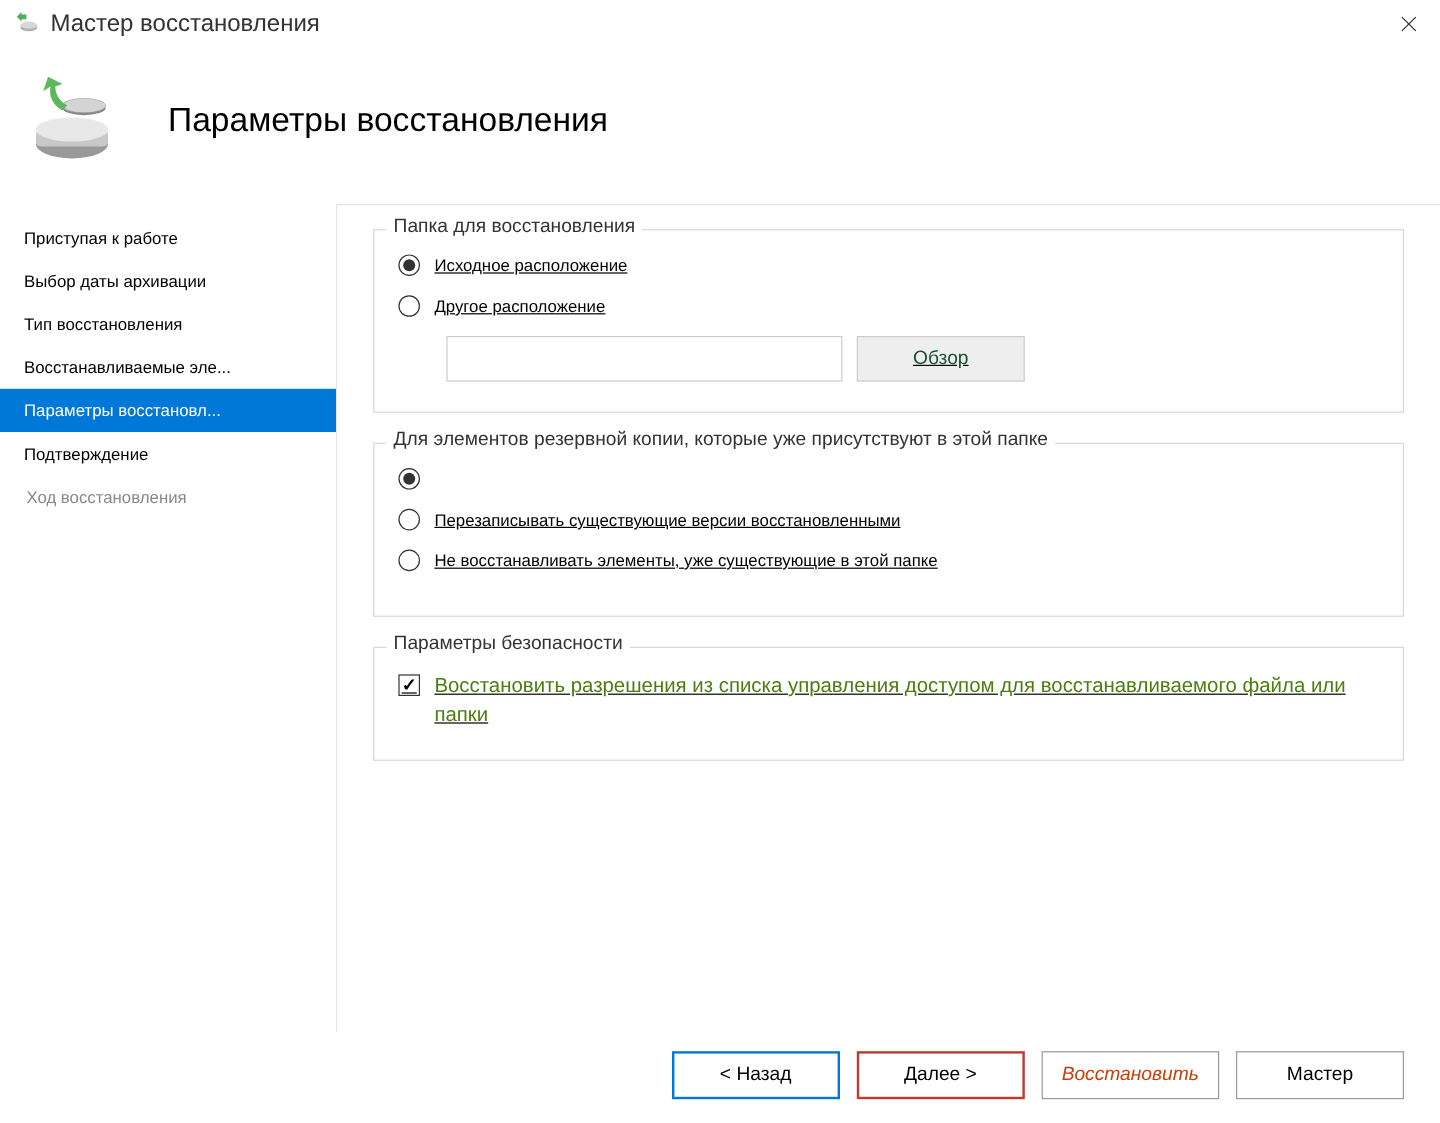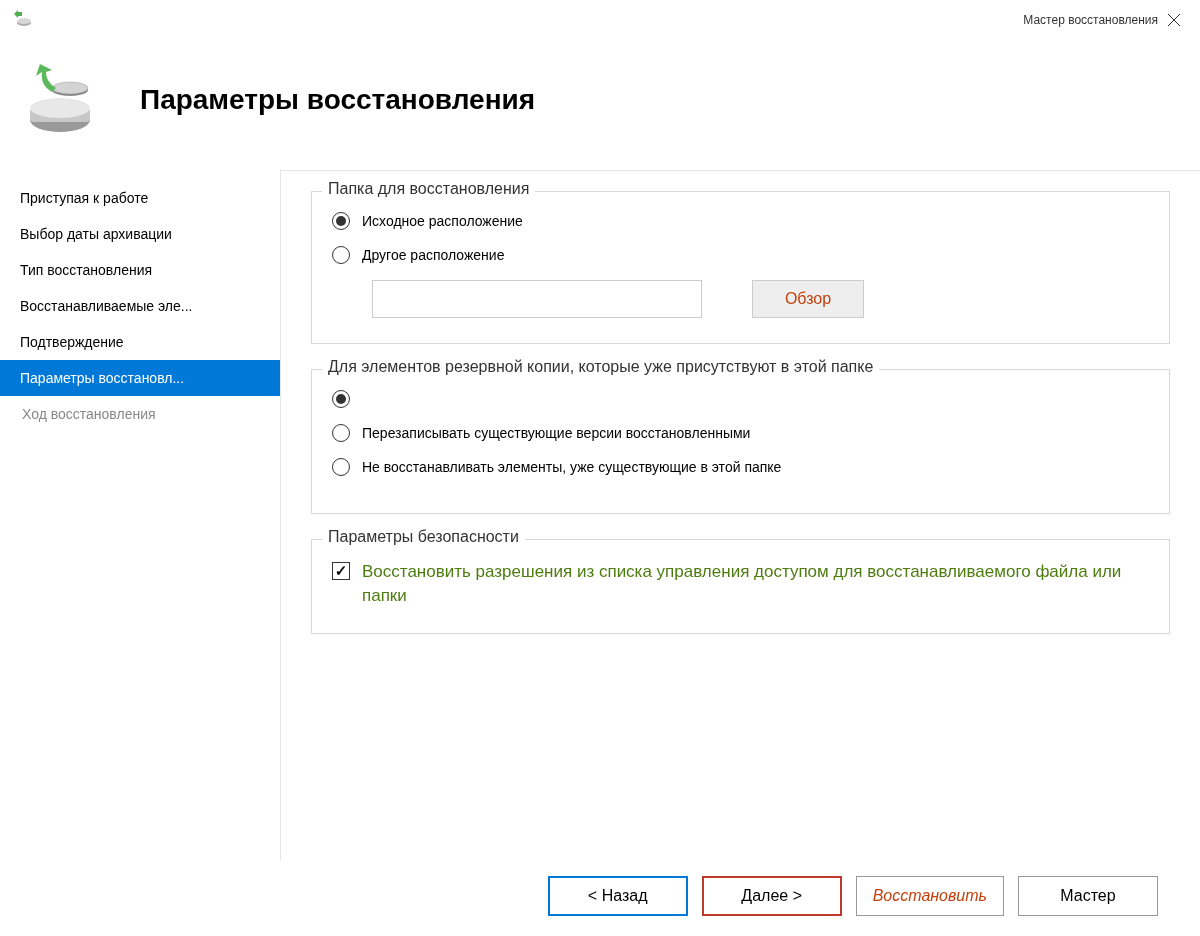--- a/index.html
+++ b/index.html
@@ -23,24 +23,23 @@
     }
     .title-icon {
       width: 24px;
       height: 24px;
       margin-right: 8px;
       display: flex;
       align-items: center;
       justify-content: center;
     }
     .title-text {
-      font-size: 12px;
+      font-size: 20px;
       color: #333;
       flex: 1;
-      text-align: right;
     }
     .close-btn {
       width: 32px;
       height: 32px;
       display: flex;
       align-items: center;
       justify-content: center;
       cursor: pointer;
       font-size: 14px;
       color: #333;
@@ -54,21 +53,21 @@
       width: 80px;
       height: 80px;
       margin-right: 40px;
       margin-left: 0px;
       display: flex;
       align-items: center;
       justify-content: center;
     }
     .header-title {
       font-size: 28px;
-      font-weight: 700;
+      font-weight: 400;
       color: #000;
     }
     .content {
       display: flex;
       height: 690px;
     }
     .sidebar {
       width: 280px;
       padding-top: 10px;
     }
@@ -94,20 +93,21 @@
       flex: 1;
       padding: 20px 30px 0 30px;
       border-left: 1px solid #e5e5e5;
       border-top: 1px solid #e5e5e5;
     }
     .fieldset {
       border: 1px solid #d8d8d8;
       padding: 20px 20px 25px 20px;
       margin-bottom: 25px;
       position: relative;
+      text-decoration: underline;
     }
     .fieldset-legend {
       position: absolute;
       top: -12px;
       left: 10px;
       background: #fff;
       padding: 0 6px;
       font-size: 16px;
       color: #333;
     }
@@ -151,28 +151,27 @@
     }
     .path-input {
       width: 330px;
       height: 38px;
       border: 1px solid #ccc;
       background: #fff;
       padding: 0 8px;
       font-size: 15px;
     }
     .browse-btn {
-      width: 112px;
+      width: 140px;
       height: 38px;
       border: 1px solid #ccc;
       background: #eee;
-      color: #c2410c;
+      color: #14532d;
       font-size: 16px;
       cursor: default;
-      margin-left: 38px;
     }
     .checkbox-row {
       display: flex;
       align-items: flex-start;
     }
     .checkbox {
       width: 18px;
       height: 18px;
       border: 1.5px solid #333;
       margin-right: 12px;
@@ -190,21 +189,21 @@
       color: #000;
     }
     .checkbox-label {
       font-size: 17px;
       color: #4d7c0f;
       line-height: 1.4;
     }
     .footer {
       position: absolute;
       bottom: 20px;
-      right: 42px;
+      right: 30px;
       display: flex;
       gap: 14px;
     }
     .footer-btn {
       min-width: 140px;
       height: 40px;
       border: 1px solid #999;
       background: #fff;
       font-size: 16px;
       color: #000;
@@ -257,22 +256,22 @@
   <h1 class="header-title">Параметры восстановления</h1>
 </div>
 
 <div class="content">
 
   <div class="sidebar">
     <div class="sidebar-item">Приступая к работе</div>
     <div class="sidebar-item">Выбор даты архивации</div>
     <div class="sidebar-item">Тип восстановления</div>
     <div class="sidebar-item">Восстанавливаемые эле...</div>
+    <div class="sidebar-item active">Параметры восстановл...</div>
     <div class="sidebar-item">Подтверждение</div>
-    <div class="sidebar-item active">Параметры восстановл...</div>
     <div class="sidebar-item disabled">Ход восстановления</div>
   </div>
 
   <div class="main">
 
     <div class="fieldset">
       <div class="fieldset-legend">Папка для восстановления</div>
       <div class="radio-row">
         <span class="radio checked"></span>
         <span class="radio-label">Исходное расположение</span>

